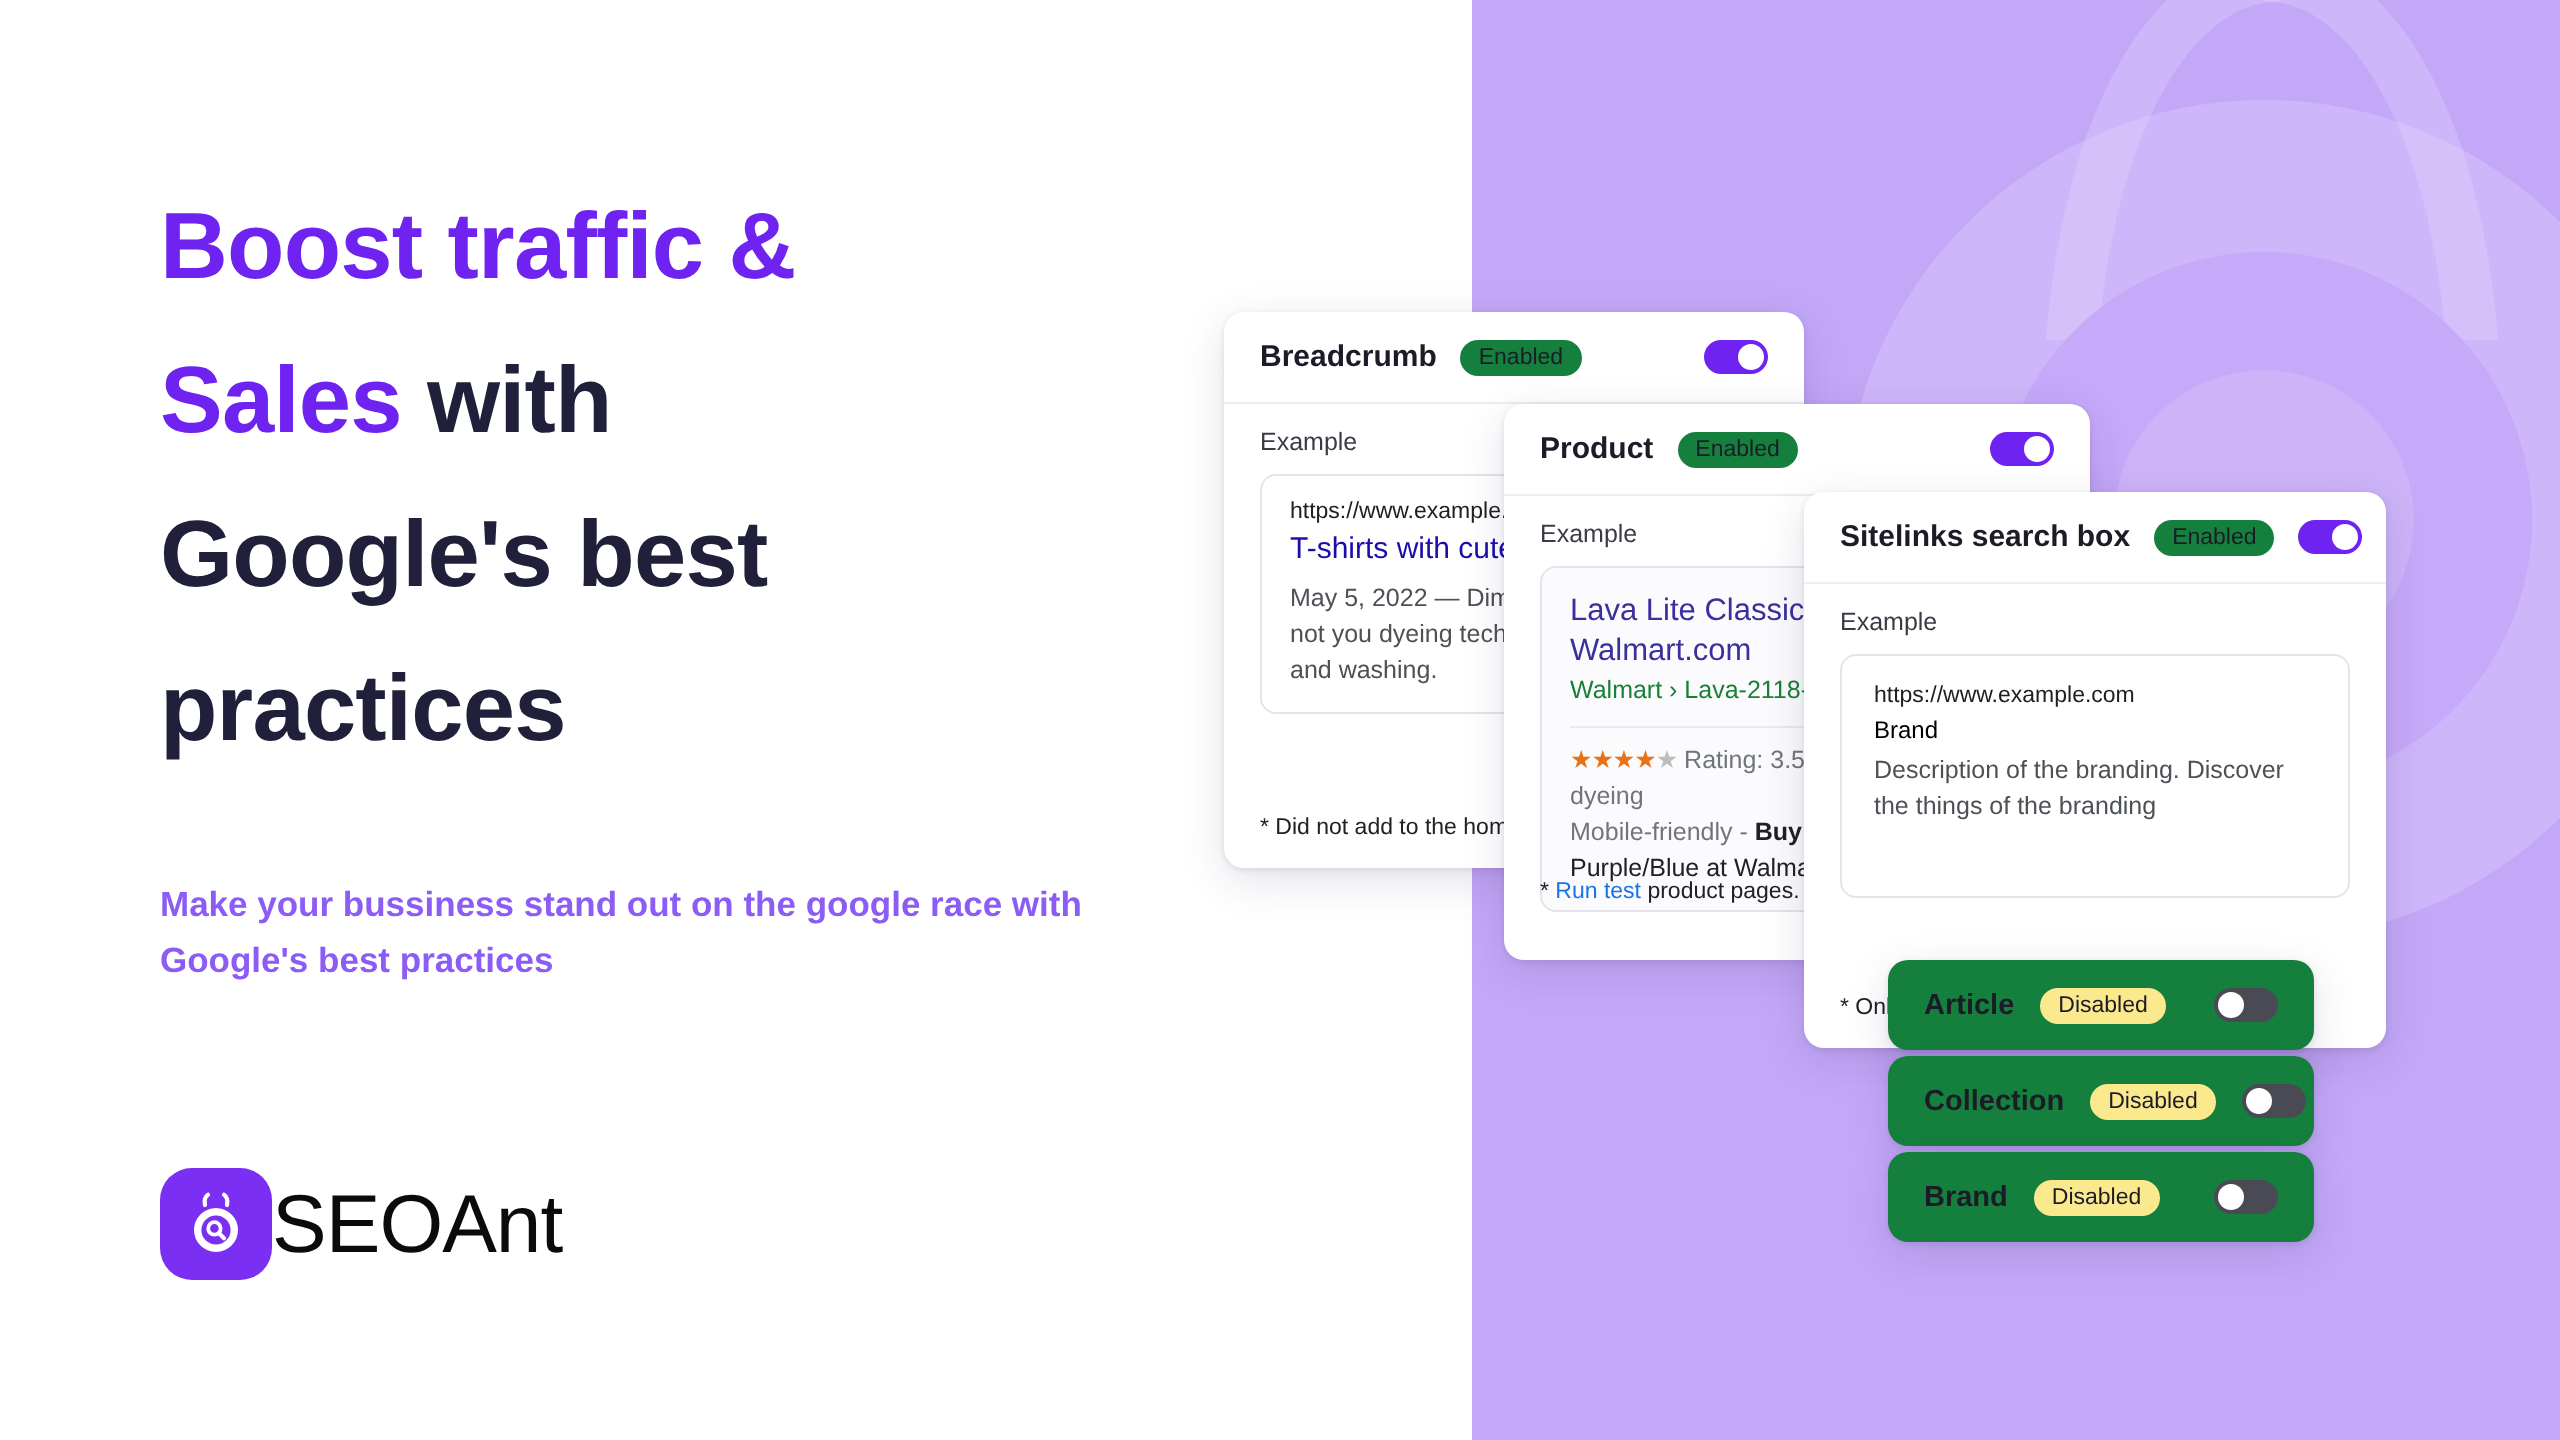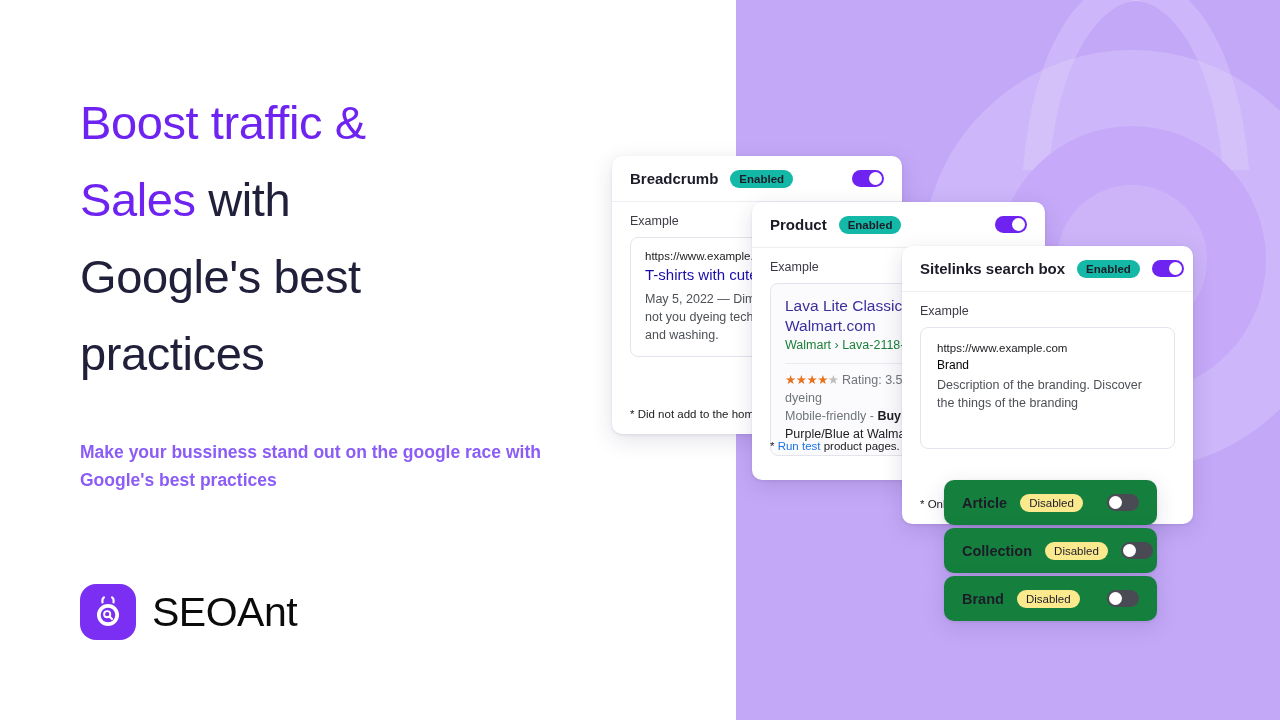--- a/index.html
+++ b/index.html
@@ -18,30 +18,30 @@
   }
   .wm { position:absolute; border-radius:50%; }
   .wm-ring1 { width: 420px; height: 420px; left: 186px; top: 50px; background: rgba(255,255,255,0.16); }
   .wm-ring2 { width: 268px; height: 268px; left: 262px; top: 126px; background: rgba(197,169,249,0.95); }
   .wm-ring3 { width: 150px; height: 150px; left: 321px; top: 185px; background: rgba(255,255,255,0.13); }
   .wm-ant { position:absolute; left: 150px; top: -130px; width: 500px; height: 300px; }
 
   
   .hero { position: absolute; left: 80px; top: 84px; width: 560px; }
   .hero h1 {
-    font-size: 47px; line-height: 77px; font-weight: 400;
+    font-size: 47px; line-height: 77px; font-weight: 700;
     color: #21203B; letter-spacing: -0.4px;
   }
   .hero h1 .accent { color: #6E23F0; }
   .hero .sub {
     margin-top: 46px; font-size: 17.5px; line-height: 28px;
     font-weight: 700; color: #8b5cf6; max-width: 470px;
   }
 
-  .brand { position: absolute; left: 80px; top: 584px; display: flex; align-items: center; gap: 16px; }
+  .brand { position: absolute; left: 80px; top: 584px; display: flex; align-items: center; }
   .brand-mark {
     width: 56px; height: 56px; border-radius: 16px; background: #7B2FF2;
     display: flex; align-items: center; justify-content: center;
   }
   .brand-name { font-size: 41px; font-weight: 400; color: #0b0b0b; letter-spacing: -0.5px; }
 
   
   .card {
     position: absolute; background: #ffffff; border-radius: 10px;
     box-shadow: 0 6px 22px rgba(40,20,80,0.13), 0 1px 3px rgba(40,20,80,0.10);
@@ -49,21 +49,21 @@
   }
   .card-head {
     display: flex; align-items: center; padding: 0 18px; height: 46px;
     border-bottom: 1px solid #EDEDF2; gap: 12px;
   }
   .card-title { font-size: 15px; font-weight: 700; color: #1c1c28; white-space: nowrap; }
   .badge {
     font-size: 11.5px; font-weight: 400; padding: 3px 9px; border-radius: 11px;
     white-space: nowrap; color: #1c1c28;
   }
-  .badge.enabled { background: #14b8a6; font-weight: bold; }
+  .badge.enabled { background: #15803d; }
   .badge.disabled { background: #FBE98D; }
   .toggle { margin-left: auto; width: 32px; height: 17px; border-radius: 9px; position: relative; flex: 0 0 auto; }
   .toggle.on { background: #6E23F0; }
   .toggle.off { background: #4A4A55; }
   .toggle .knob { position: absolute; top: 2px; width: 13px; height: 13px; border-radius: 50%; background: #fff; }
   .toggle.on .knob { right: 2px; }
   .toggle.off .knob { left: 2px; }
 
   .card-body { padding: 12px 18px 0 18px; }
   .ex-label { font-size: 12.5px; color: #3b3b45; margin-bottom: 9px; }

